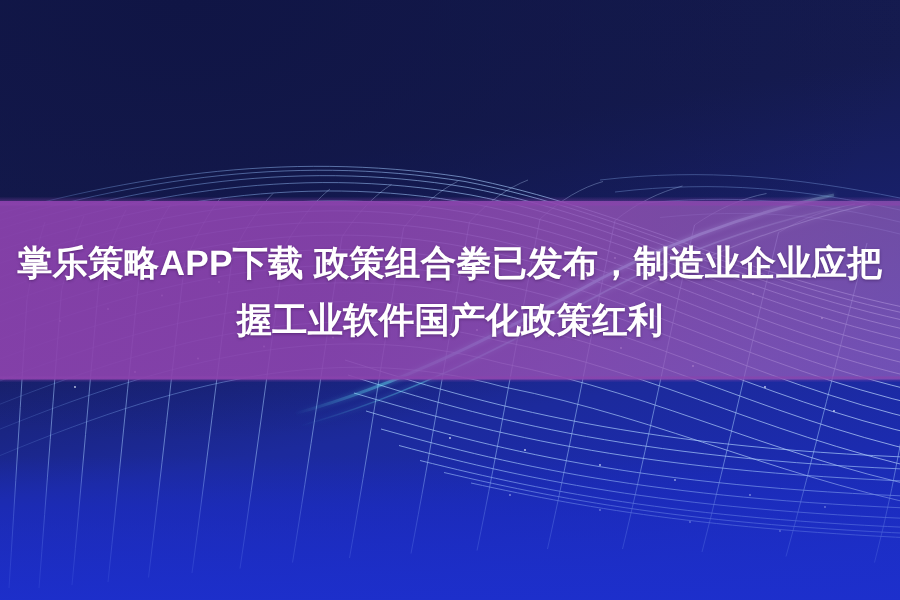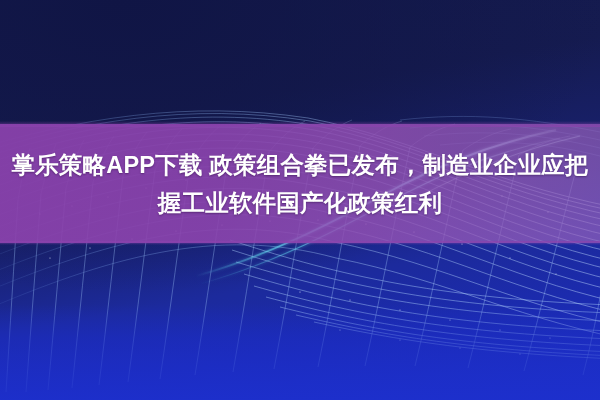--- a/index.html
+++ b/index.html
@@ -24,21 +24,21 @@
   
   #mesh {
     position:absolute; inset:0;
     width:600px; height:400px;
   }
 
   
   #band {
     position:absolute;
     left:0; right:0;
-    top:124px; height:119px;
+    top:134px; height:119px;
     background:linear-gradient(95deg,
        rgba(139,66,173,0.93) 0%,
        rgba(140,68,174,0.90) 35%,
        rgba(146,80,180,0.84) 62%,
        rgba(150,92,186,0.74) 84%,
        rgba(152,98,190,0.68) 100%);
     display:flex; align-items:center; justify-content:center;
   }
   #band::before {
     

